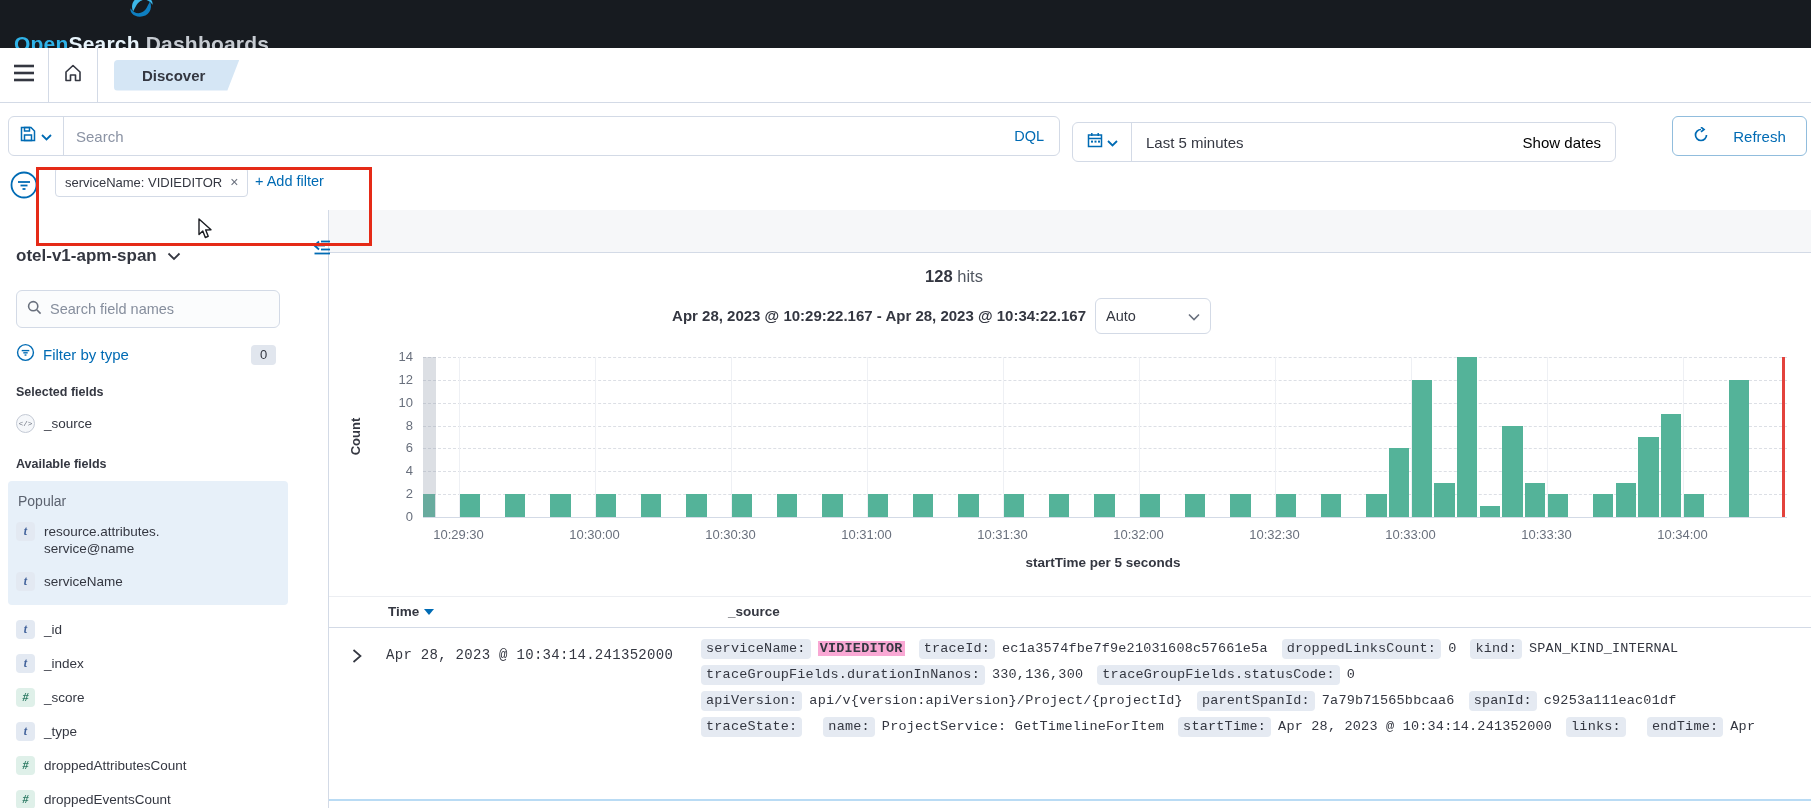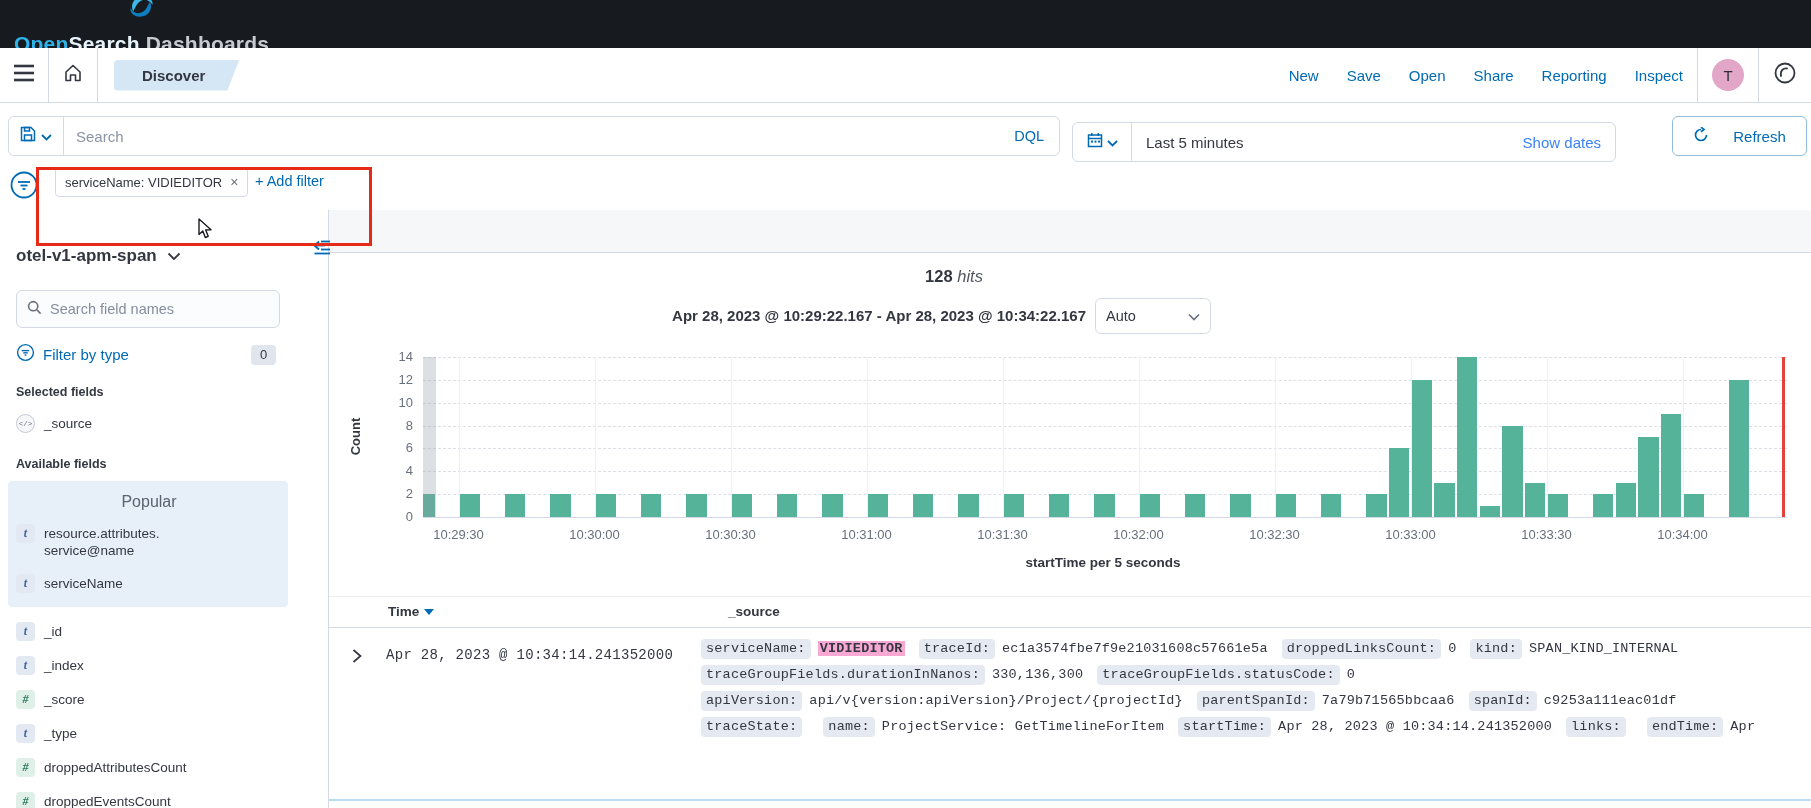--- a/index.html
+++ b/index.html
@@ -36,21 +36,21 @@
          box-sizing:border-box;display:flex;align-items:center;}
   .q-input{left:8px;top:13px;width:1052px;}
   .q-save{width:54px;height:100%;display:flex;align-items:center;justify-content:center;gap:5px;
           border-right:1px solid #d3dae6;color:#006bb4;cursor:pointer;}
   .q-placeholder{flex:1;padding-left:12px;color:#8b93a4;font-size:15px;}
   .q-dql{padding:0 15px;color:#006bb4;font-size:14.5px;cursor:pointer;}
   .q-date{left:1072px;top:19px;width:544px;}
   .q-cal{width:58px;height:100%;display:flex;align-items:center;justify-content:center;gap:4px;
          border-right:1px solid #d3dae6;color:#006bb4;cursor:pointer;}
   .q-range{flex:1;padding-left:14px;font-size:15px;color:#343741;}
-  .q-showdates{color:#3b82f6;font-size:15px;padding-right:14px;cursor:pointer;white-space:nowrap;}
+  .q-showdates{color:#000000;font-size:15px;padding-right:14px;cursor:pointer;white-space:nowrap;}
   .q-refresh{left:1672px;top:13px;width:135px;border:1px solid #91bddd;color:#006bb4;font-size:15px;
              justify-content:center;gap:24px;cursor:pointer;}
 
   
   .filterbar{position:absolute;left:0;top:163px;width:100%;height:47px;background:#fff;}
   .f-icon{position:absolute;left:9px;top:7px;cursor:pointer;}
   .filter-pill{position:absolute;left:55px;top:4px;height:30px;border:1px solid #d3dae6;border-radius:4px;
                background:#fff;display:flex;align-items:center;gap:8px;padding:0 9px;font-size:13px;
                color:#343741;cursor:pointer;box-sizing:border-box;}
   .filter-x{color:#69707d;font-size:14px;cursor:pointer;}
@@ -76,30 +76,30 @@
   .field-row{display:flex;align-items:flex-start;gap:9px;margin-top:15px;cursor:pointer;}
   .ficon{flex:0 0 auto;width:19px;height:19px;border-radius:4px;display:flex;align-items:center;justify-content:center;
          font-family:"Liberation Serif",serif;font-style:italic;font-weight:bold;font-size:12px;}
   .ficon-t{background:#e3e9f2;color:#41629b;}
   .ficon-num{background:#dff0e9;color:#2e7b65;}
   .ficon-src{width:19px;height:19px;border-radius:50%;border:1px solid #c4cad5;color:#69707d;
              font-size:7.5px;display:flex;align-items:center;justify-content:center;background:#f5f7fa;
              font-family:"Liberation Mono",monospace;box-sizing:border-box;}
   .field-name{font-size:13.5px;color:#343741;line-height:17px;max-width:160px;overflow-wrap:break-word;padding-top:1px;}
   .popular-box{margin:10px -8px 0 -8px;background:#e7f0f9;border-radius:4px;padding:12px 8px 14px 8px;}
-  .popular-label{font-size:16px;color:#5c6370;margin-left:2px;text-align:center;}
+  .popular-label{font-size:14px;color:#5c6370;margin-left:2px;}
   .popular-box .field-row:first-of-type{margin-top:13px;}
 
   
   .main{position:absolute;left:328px;top:210px;right:0;bottom:0;border-left:1px solid #d3dae6;
         background:#fff;overflow:hidden;}
   .main-strip{position:absolute;left:0;top:0;right:0;height:42px;background:#f6f7f9;border-bottom:1px solid #d3dae6;}
   .hits-line{position:absolute;top:57px;left:425px;width:400px;text-align:center;font-size:16.5px;}
   .hits-count{font-weight:bold;color:#343741;}
-  .hits-label{color:#515761;font-style:italic;}
+  .hits-label{color:#515761;}
   .daterange{position:absolute;top:97px;left:240px;width:517px;text-align:right;font-size:15px;color:#343741;font-weight:bold;}
   .interval-select{position:absolute;left:766px;top:88px;width:116px;height:36px;border:1px solid #d3dae6;
                    border-radius:6px;background:#fff;display:flex;align-items:center;padding:0 10px;
                    box-sizing:border-box;font-size:14.5px;color:#343741;cursor:pointer;}
   .interval-select .chev{margin-left:auto;color:#69707d;}
 
   
   .chart{position:absolute;left:0;top:0;right:0;height:400px;}
   .count-label{position:absolute;left:-14px;top:219px;width:80px;text-align:center;font-size:13px;
                font-weight:bold;color:#343741;transform:rotate(-90deg);}
@@ -168,41 +168,20 @@
       <div class="nav-divider"></div>
       <div class="icon-btn">
         <span>
           <svg width="20" height="20" viewBox="0 0 20 20">
               <path d="M3 9 L10 2.5 L17 9 V17.5 H12.5 V12 H7.5 V17.5 H3 Z" fill="none" stroke="#343741" stroke-width="1.6" stroke-linejoin="round"></path>
             </svg>
         </span>
       </div>
       <div class="nav-divider"></div>
       <div class="breadcrumb-pill">Discover</div>
-    </div>
-    <div class="nav-right">
-      <div id="nav-links" style="display:flex;align-items:center;">
-          <div class="nav-link">New</div>
-          <div class="nav-link">Save</div>
-          <div class="nav-link">Open</div>
-          <div class="nav-link">Share</div>
-          <div class="nav-link">Reporting</div>
-          <div class="nav-link">Inspect</div>
-        </div>
-      <div class="nav-divider"></div>
-      <div class="avatar">T</div>
-      <div class="nav-divider"></div>
-      <div class="help-wrap">
-        <span>
-          <svg width="24" height="24" viewBox="0 0 24 24">
-              <circle cx="12" cy="12" r="9.5" fill="none" stroke="#343741" stroke-width="1.8"></circle>
-              <path d="M8 15 C7 10 10 7 14 7.5" fill="none" stroke="#343741" stroke-width="1.8" stroke-linecap="round"></path>
-            </svg>
-        </span>
-      </div>
     </div>
   </nav>
 
   <div class="querybar">
     <div class="q-box q-input">
       <div class="q-save">
         <span>
           <svg width="16" height="16" viewBox="0 0 16 16">
               <path d="M1.5 1.5 H11 L14.5 5 V14.5 H1.5 Z" fill="none" stroke="#006bb4" stroke-width="1.5"></path>
               <rect x="4.5" y="9" width="7" height="5.5" fill="none" stroke="#006bb4" stroke-width="1.5"></rect>

